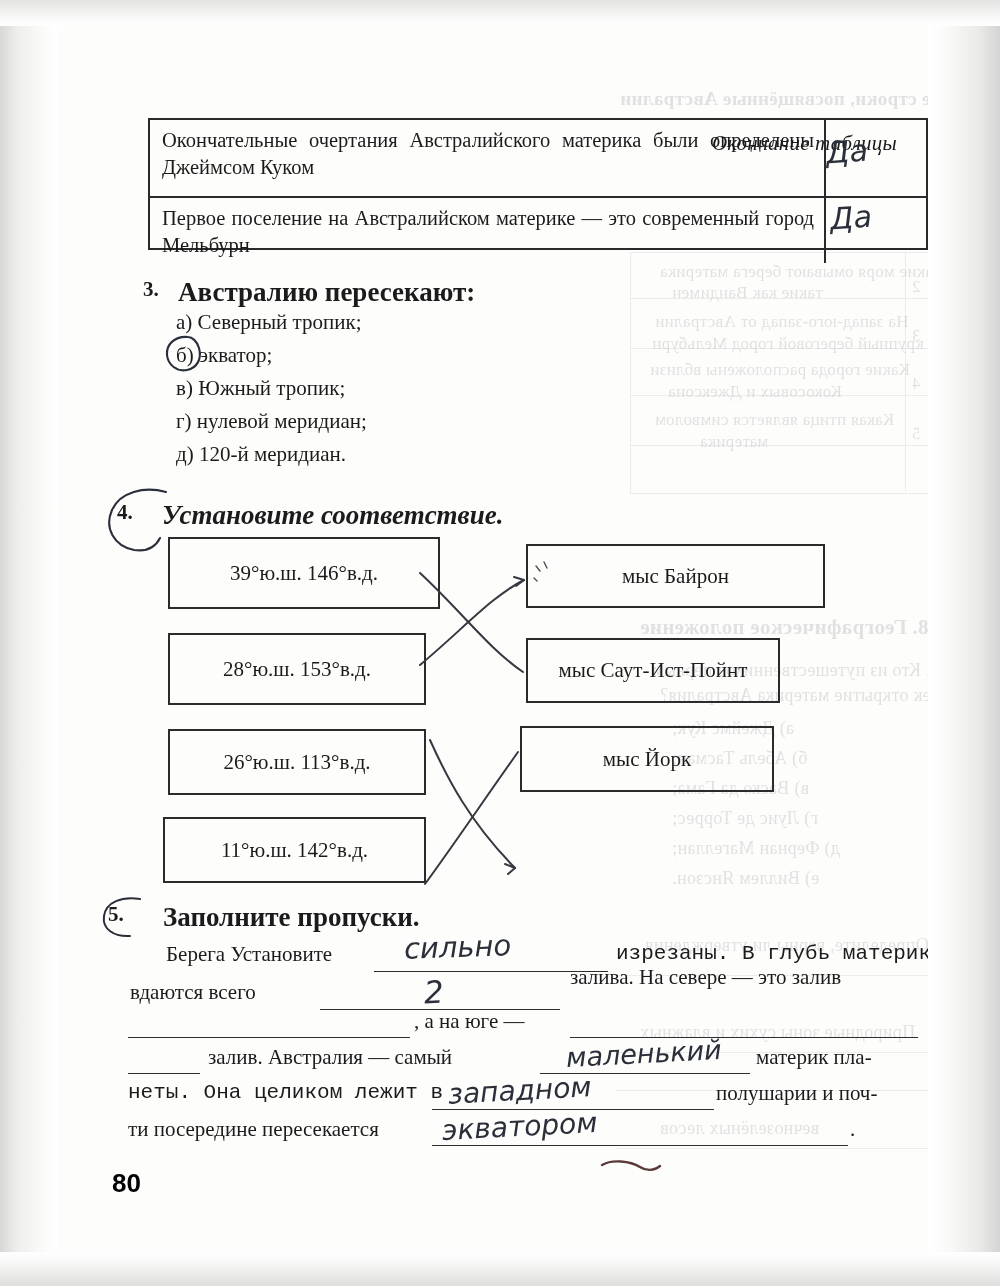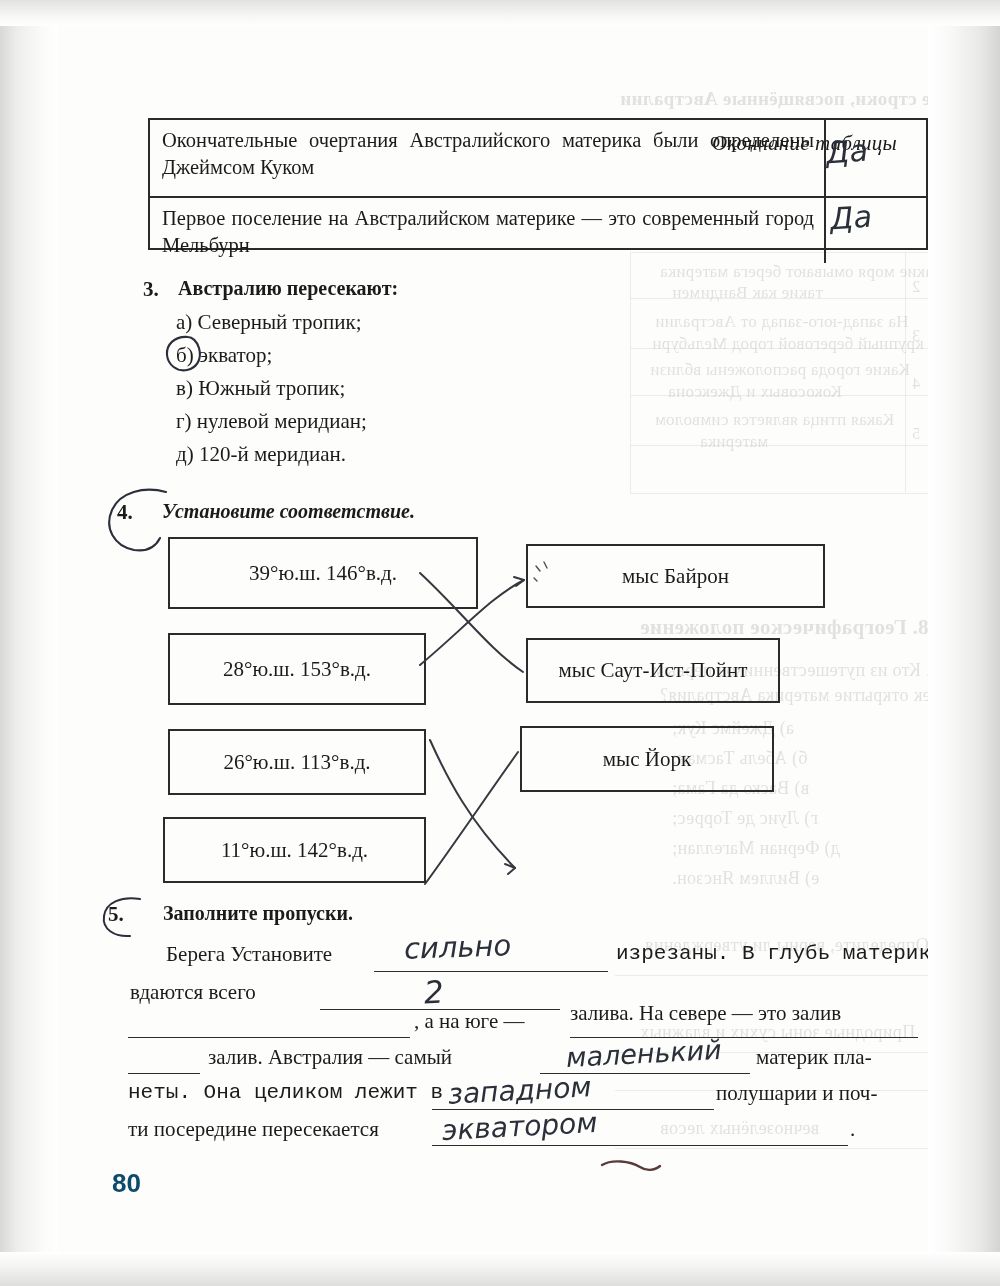--- a/index.html
+++ b/index.html
@@ -92,21 +92,21 @@
   }
 
   .q-num {
     position: absolute;
     font-weight: bold;
     font-size: 21px;
   }
   .q-title {
     position: absolute;
     font-weight: bold;
-    font-size: 20px;
+    font-size: 27px;
   }
   .q-opt {
     position: absolute;
     font-size: 21px;
     white-space: nowrap;
   }
 
   
   .mbox {
     position: absolute;
@@ -137,21 +137,21 @@
     font-family: "DejaVu Sans", sans-serif;
     color: #2b2f3a;
     font-style: italic;
     pointer-events: none;
   }
   .page-no {
     position: absolute;
     font-family: "Liberation Sans", sans-serif;
     font-weight: bold;
     font-size: 26px;
-    color: #0c4a6e;
+    color: #000000;
   }
   svg.ink { position: absolute; overflow: visible; pointer-events: none; }
 </style>
 </head>
 <body>
 
 <div id="page">
 
   <div>
     <div class="bleed bleed-bold" style="left:620px; top:88px; font-size:19px;">Заполните в таблице строки, посвящённые Австралии</div>
@@ -224,21 +224,21 @@
     <path d="M24 3 C10 2, 2 11, 3 21 C4 31, 13 38, 23 36 C33 34, 38 25, 35 14 C33 7, 28 3, 24 3 Z" fill="none" stroke="#2b2f3a" stroke-width="2.1" stroke-linecap="round"></path>
   </svg>
 
   <div class="q-num" style="left:117px; top:500px;">4.</div>
   <div class="q-title" style="left:162px; top:500px;font-style:italic;">Установите соответствие.</div>
 
   <svg class="ink" style="left:104px; top:488px;" width="80" height="70">
     <path d="M62 4 C40 -2, 16 4, 8 22 C0 40, 10 58, 30 62 C44 64, 52 58, 56 50" fill="none" stroke="#2b2f3a" stroke-width="2.1" stroke-linecap="round"></path>
   </svg>
 
-  <div class="mbox" style="left:168px; top:537px; width:310px; height:72px;">
+  <div class="mbox" style="left:168px; top:537px; width:272px; height:72px;">
     <span>39°ю.ш. 146°в.д.</span>
   </div>
   <div class="mbox" style="left:168px; top:633px; width:258px; height:72px;">
     <span>28°ю.ш. 153°в.д.</span>
   </div>
   <div class="mbox" style="left:168px; top:729px; width:258px; height:66px;">
     <span>26°ю.ш. 113°в.д.</span>
   </div>
   <div class="mbox" style="left:163px; top:817px; width:263px; height:66px;">
     <span>11°ю.ш. 142°в.д.</span>
@@ -275,21 +275,21 @@
   <svg class="ink" style="left:100px; top:896px;" width="52" height="44">
     <path d="M40 3 C22 0, 6 6, 4 20 C2 33, 14 41, 30 40" fill="none" stroke="#2b2f3a" stroke-width="2" stroke-linecap="round"></path>
   </svg>
 
   <div class="fill-line" style="left:166px; top:942px;">Берега Установите</div>
   <div class="blank-rule" style="left:374px; top:971px; width:234px;"></div>
   <div class="fill-line" style="left:616px; top:942px;font-family:Liberation Mono, monospace;">изрезаны. В глубь материка</div>
 
   <div class="fill-line" style="left:130px; top:980px;">вдаются   всего</div>
   <div class="blank-rule" style="left:320px; top:1009px; width:240px;"></div>
-  <div class="fill-line" style="left:570px; top:1001px;text-align:center;">залива.   На   севере   —   это   залив</div>
+  <div class="fill-line" style="left:570px; top:965px;text-align:center;">залива.   На   севере   —   это   залив</div>
 
   <div class="blank-rule" style="left:128px; top:1037px; width:282px;"></div>
   <div class="fill-line" style="left:414px; top:1009px;">, а на юге —</div>
   <div class="blank-rule" style="left:570px; top:1037px; width:348px;"></div>
 
   <div class="blank-rule" style="left:128px; top:1073px; width:72px;"></div>
   <div class="fill-line" style="left:208px; top:1045px;">залив. Австралия — самый</div>
   <div class="blank-rule" style="left:540px; top:1073px; width:210px;"></div>
   <div class="fill-line" style="left:756px; top:1045px;">материк пла-</div>
 

